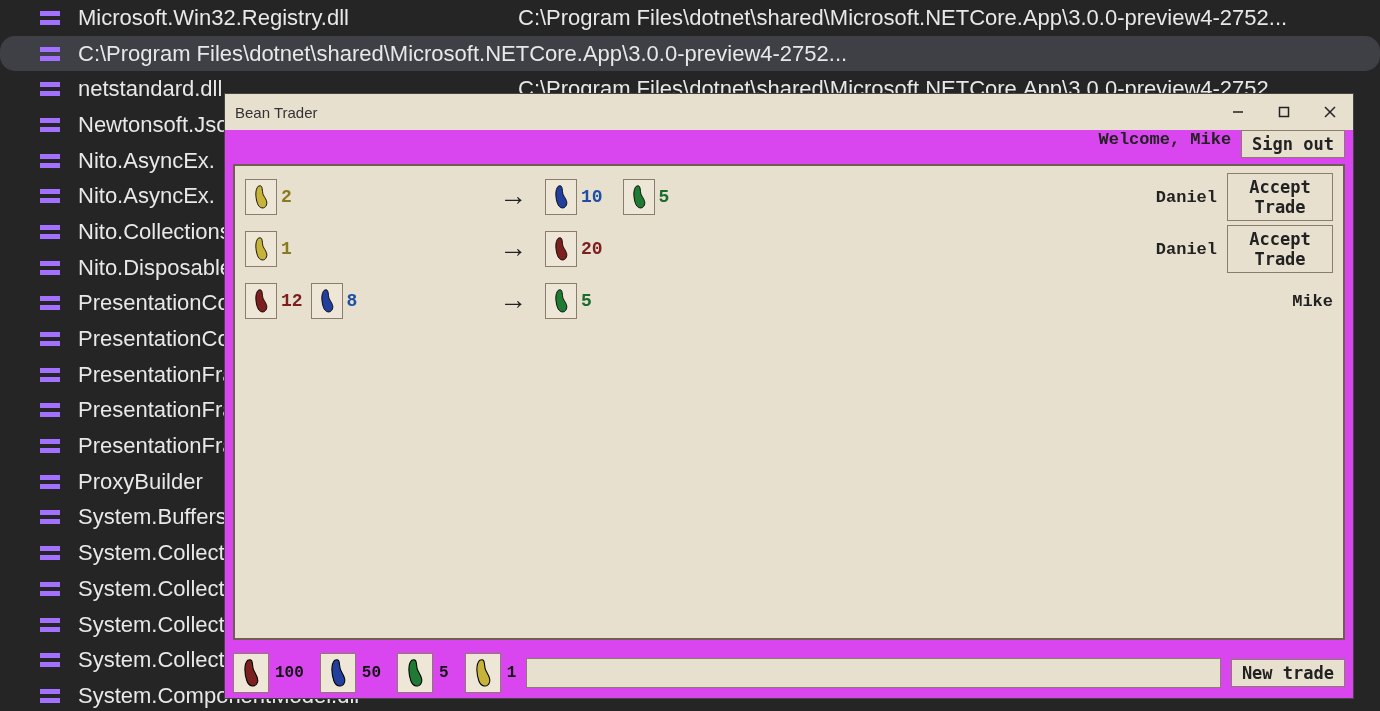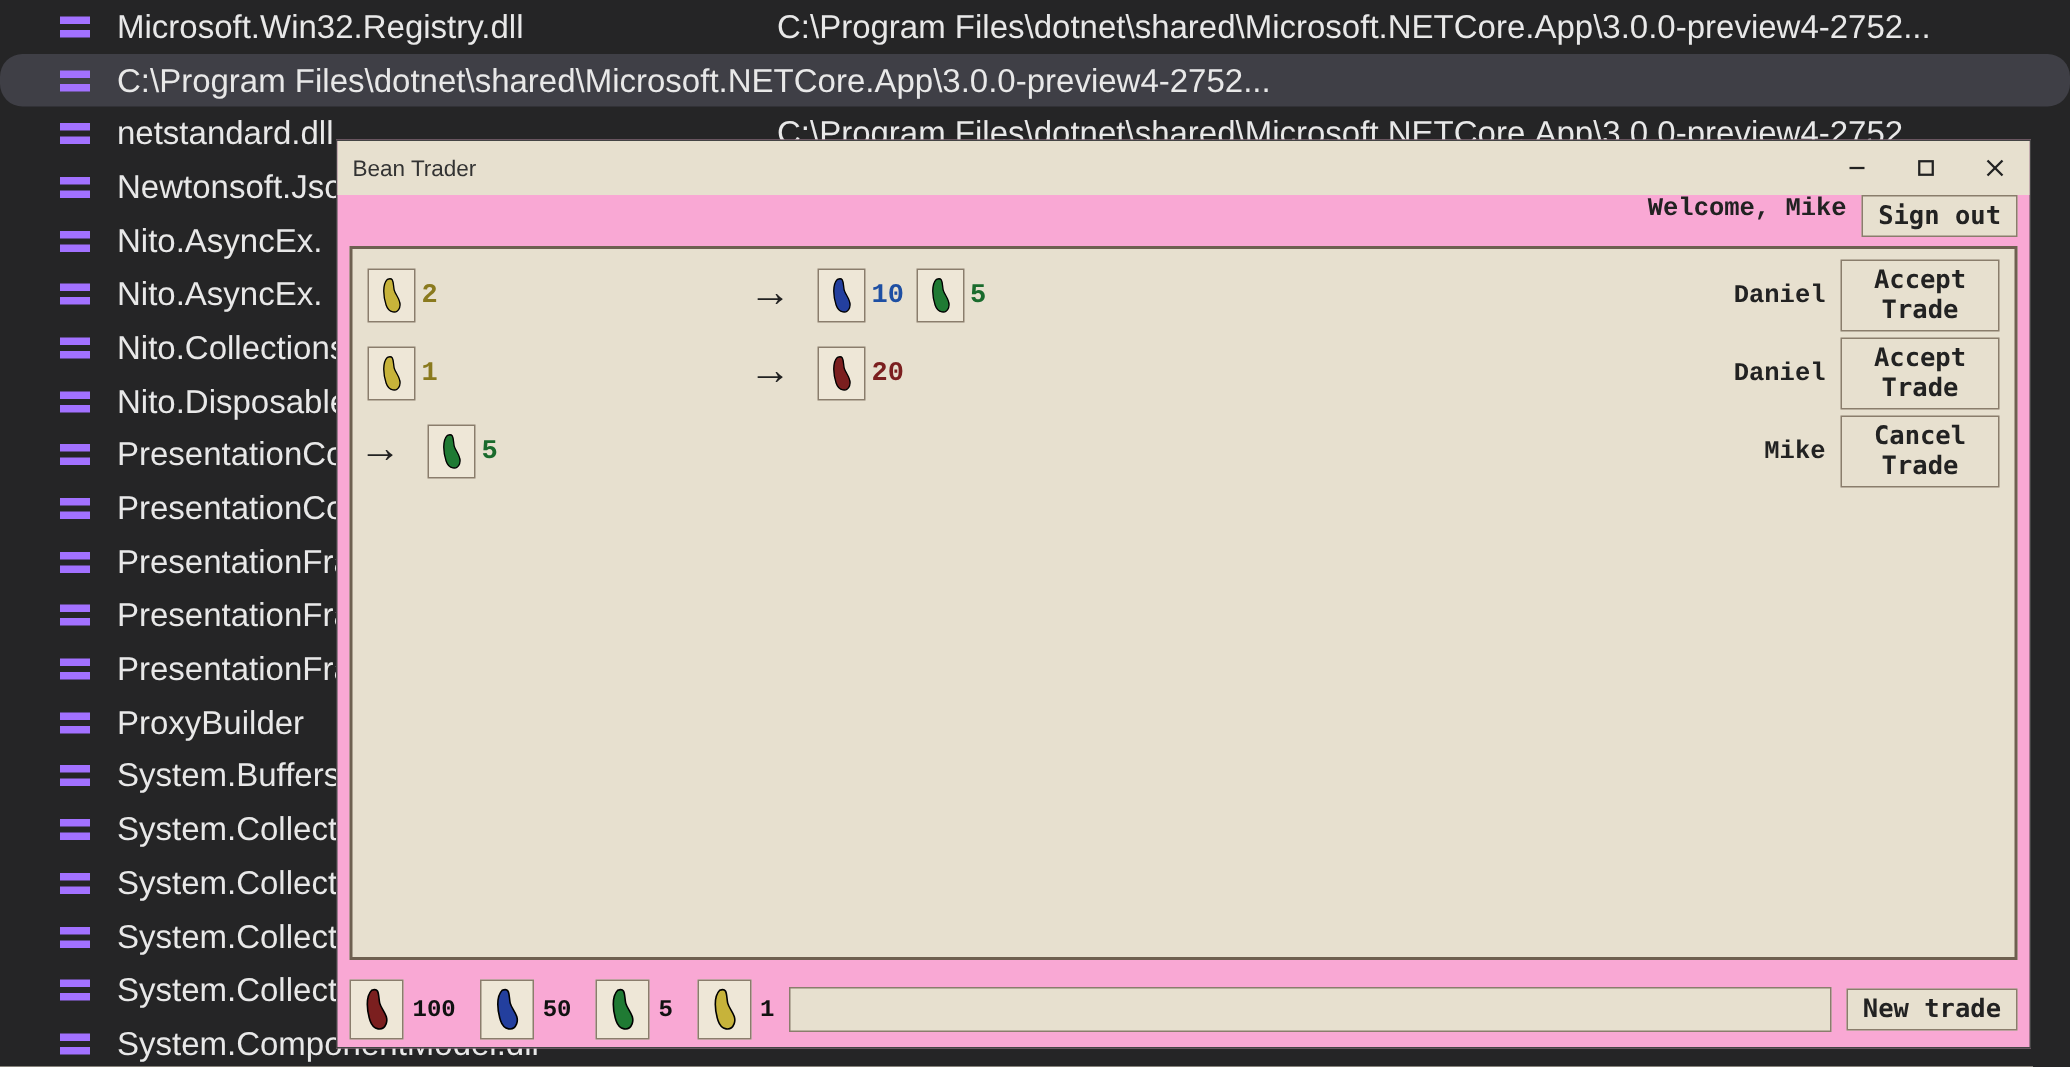--- a/index.html
+++ b/index.html
@@ -19,21 +19,21 @@
     width: 20px; height: 14px; display: flex; flex-direction: column; justify-content: space-between;
     margin-right: 18px;
   }
   .module-icon .bar { height: 5px; background: #a271ff; }
   .module-name { width: 440px; white-space: nowrap; overflow: hidden; }
   .module-path { flex: 1; white-space: nowrap; overflow: hidden; }
 
   
   .bt-window {
     position: absolute; left: 224px; top: 93px; width: 1130px; height: 606px;
-    background: #f9a8d4; border: 1px solid #444;
+    background: #d946ef; border: 1px solid #444;
     display: flex; flex-direction: column;
     font-family: Consolas, "Courier New", monospace;
     color: #222;
   }
   .bt-titlebar {
     height: 36px; background: #e7e0cf; display: flex; align-items: center;
     padding-left: 10px; font-size: 15px; font-family: "Segoe UI", sans-serif;
     color: #333;
   }
   .bt-title { flex: 1; }
@@ -49,21 +49,21 @@
     font-family: Consolas, monospace; font-size: 17px; font-weight: bold; color: #222;
     cursor: pointer;
   }
   .bt-main {
     flex: 1; margin: 0 8px 8px 8px; background: #e7e0cf; border: 2px solid #6e6050;
     padding: 12px 10px; display: flex; flex-direction: column; gap: 14px;
   }
   .bt-trade-row { display: flex; align-items: center; height: 38px; }
   .bt-offer-group { display: flex; gap: 8px; width: 260px; }
   .bt-arrow { width: 40px; font-size: 28px; font-weight: bold; text-align: left; }
-  .bt-receive-group { display: flex; gap: 8px; flex: 1; }
+  .bt-receive-group { display: flex; gap: 20px; flex: 1; }
   .bt-trader { width: 100px; text-align: right; font-size: 17px; font-weight: bold; }
   .bt-action-cell { width: 106px; text-align: right; margin-left: 10px; }
 
   .bean-chip { display: flex; align-items: center; gap: 4px; }
   .bean-box {
     width: 32px; height: 36px; border: 1px solid #8a7d6c; background: #eee7d7;
     display: flex; align-items: center; justify-content: center;
   }
   .bean-count { font-size: 18px; font-weight: bold; }
   .c-yellow { color: #8a7a1e; }
@@ -338,35 +338,50 @@
             </div>
         <span class="bean-count c-red">20</span>
       </div>
         </div>
       <div class="bt-trader">Daniel</div>
       <div class="bt-action-cell">
         <button class="bt-btn">Accept Trade</button>
       </div>
       </div>
       <div class="bt-trade-row">
+      <div class="bt-offer-group">
+      <div class="bean-chip">
+        <div class="bean-box">
+              <svg class="bean" viewBox="0 0 20 30">
+    <path d="M7 3 C3 7 4 16 6 22 C8 28 14 29 16 24 C18 19 13 15 12 11 C11 6 12 1 7 3 Z" fill="#7b1f1f" stroke="#000" stroke-width="1"></path>
+  </svg>
+            </div>
+        <span class="bean-count c-red">12</span>
+      </div>
+      <div class="bean-chip">
+        <div class="bean-box">
+              <svg class="bean" viewBox="0 0 20 30">
+    <path d="M7 3 C3 7 4 16 6 22 C8 28 14 29 16 24 C18 19 13 15 12 11 C11 6 12 1 7 3 Z" fill="#233f9e" stroke="#000" stroke-width="1"></path>
+  </svg>
+            </div>
+        <span class="bean-count c-blue">8</span>
+      </div>
+        </div>
       <div class="bt-arrow">→</div>
       <div class="bt-receive-group">
       <div class="bean-chip">
         <div class="bean-box">
               <svg class="bean" viewBox="0 0 20 30">
     <path d="M7 3 C3 7 4 16 6 22 C8 28 14 29 16 24 C18 19 13 15 12 11 C11 6 12 1 7 3 Z" fill="#1f7a33" stroke="#000" stroke-width="1"></path>
   </svg>
             </div>
         <span class="bean-count c-green">5</span>
       </div>
         </div>
       <div class="bt-trader">Mike</div>
-      <div class="bt-action-cell">
-        <button class="bt-btn">Cancel Trade</button>
-      </div>
       </div>
     </div>
 
   <div class="bt-footer">
     <div class="bt-inventory" id="inventory">
         <div class="inv-chip">
       <div class="bean-box big">
             <svg class="bean big" viewBox="0 0 20 30">
     <path d="M7 3 C3 7 4 16 6 22 C8 28 14 29 16 24 C18 19 13 15 12 11 C11 6 12 1 7 3 Z" fill="#7b1f1f" stroke="#000" stroke-width="1"></path>
   </svg>

